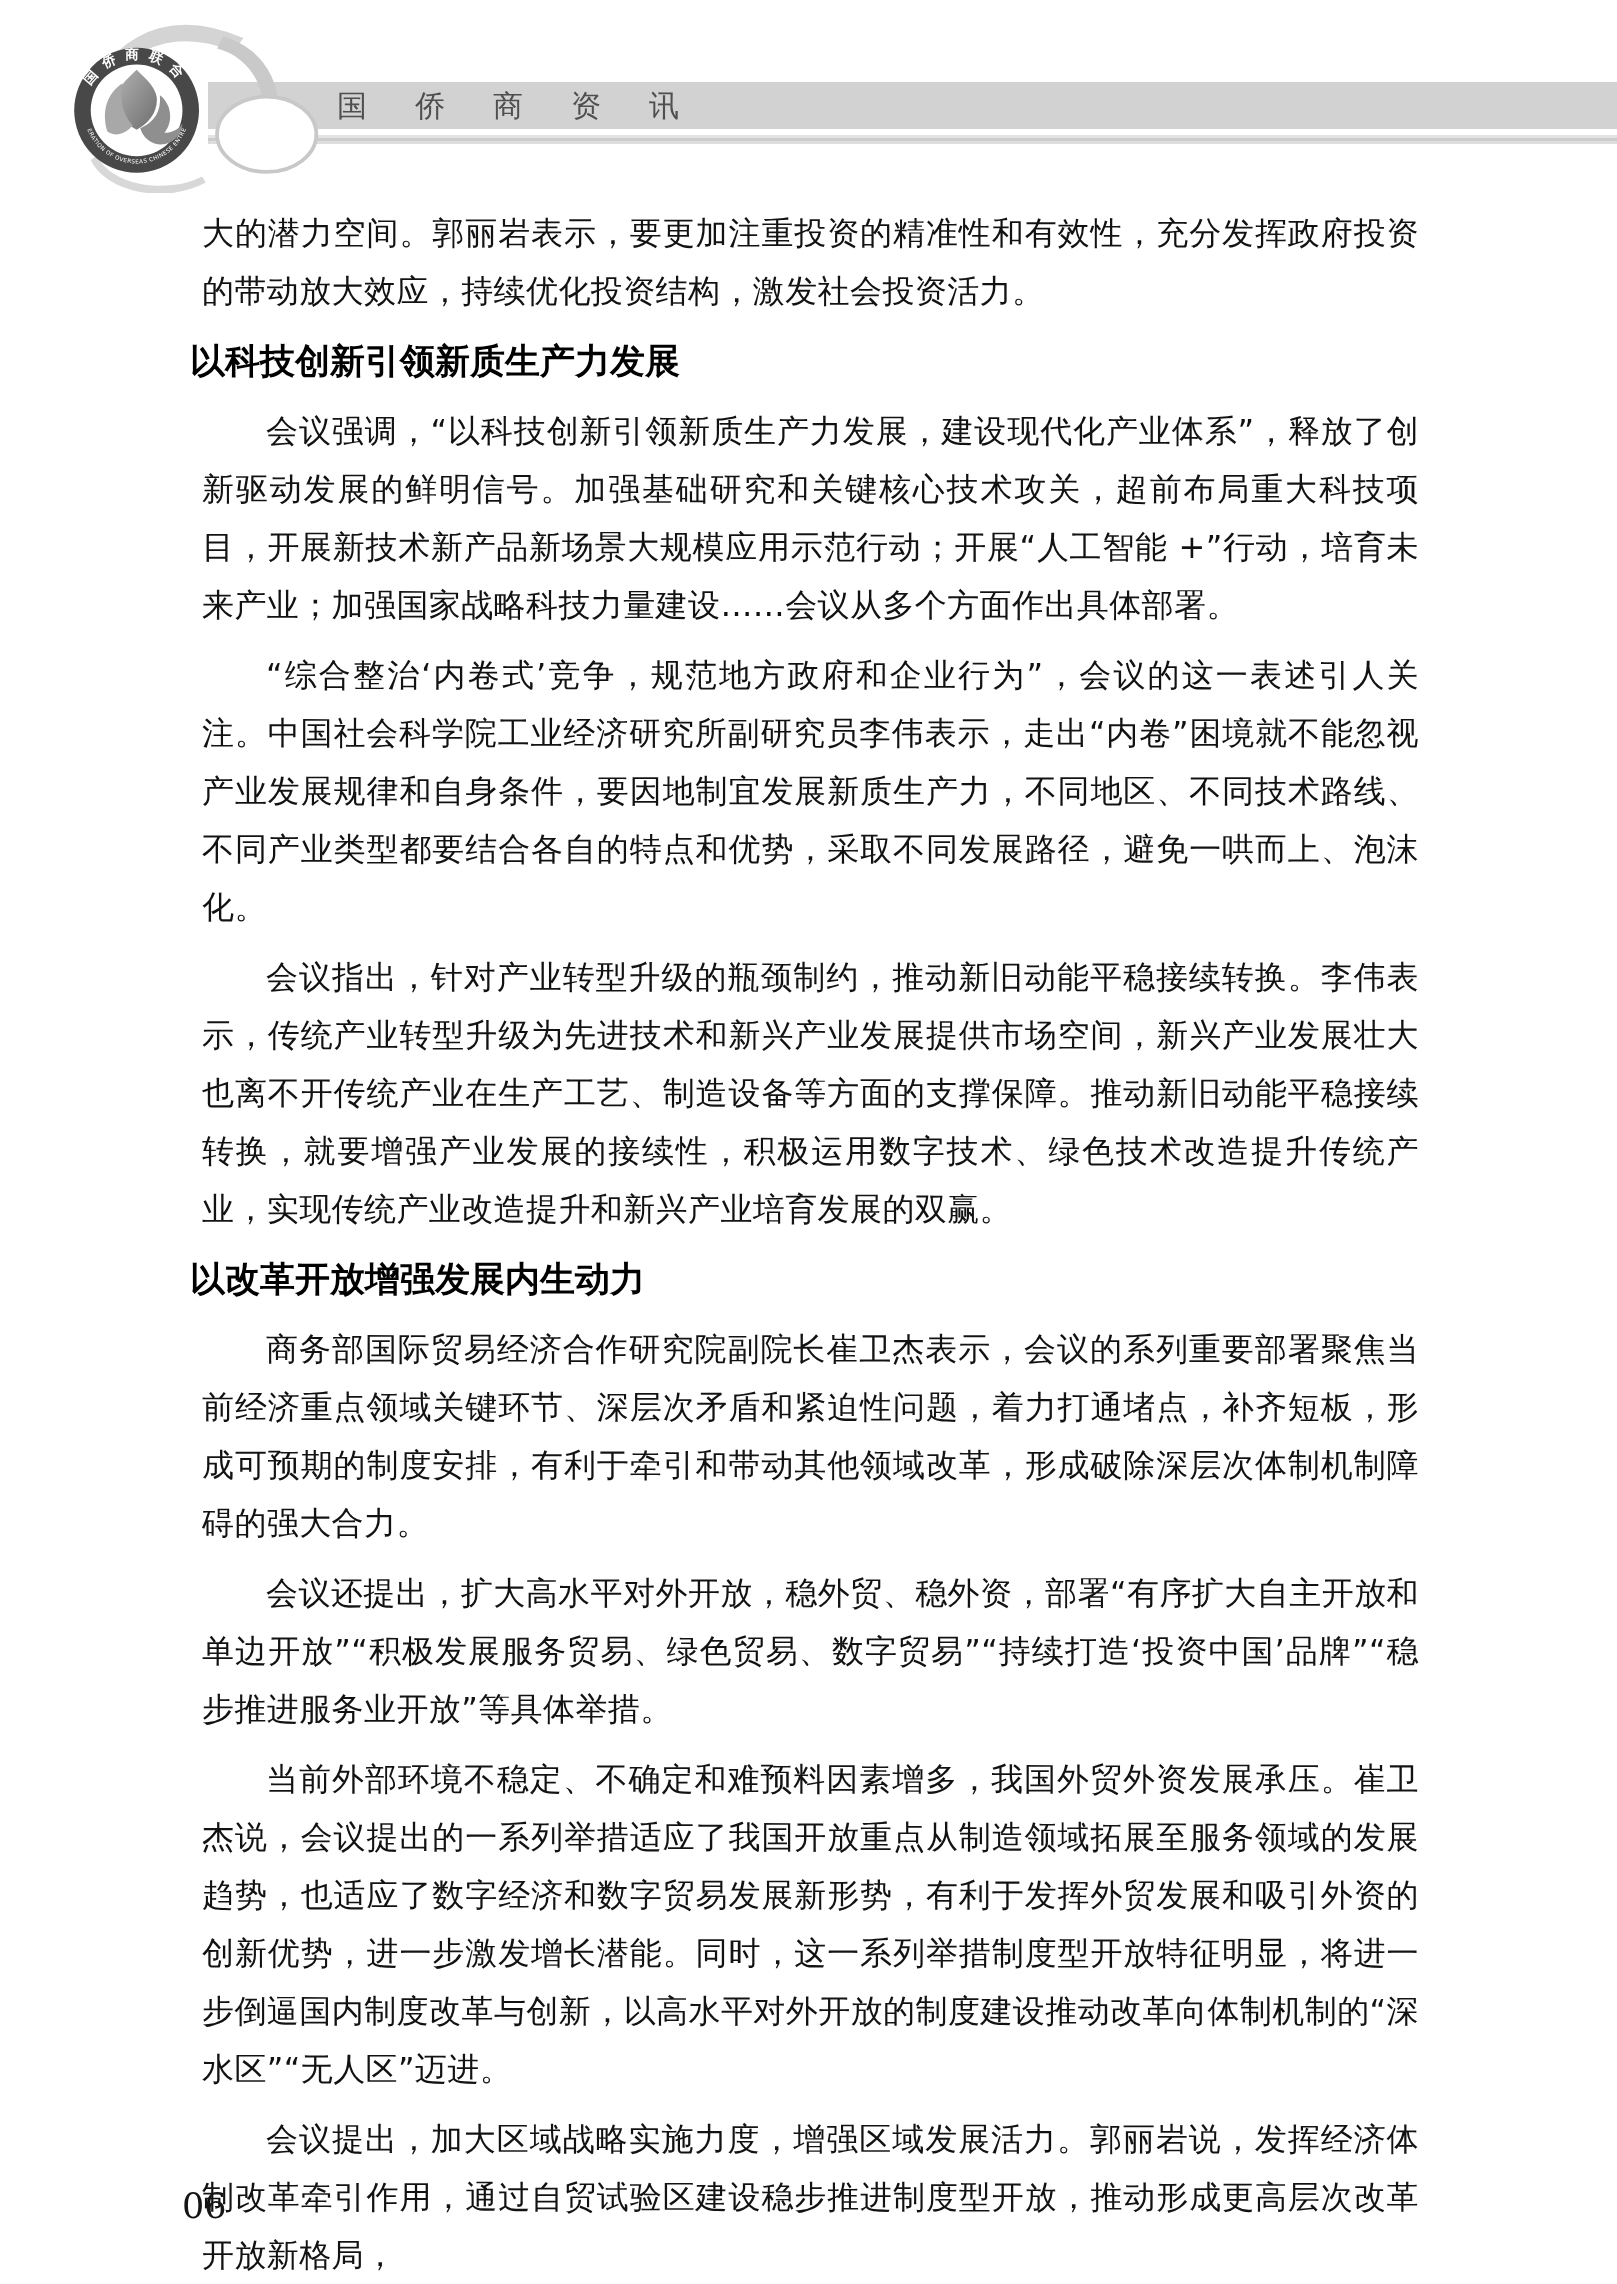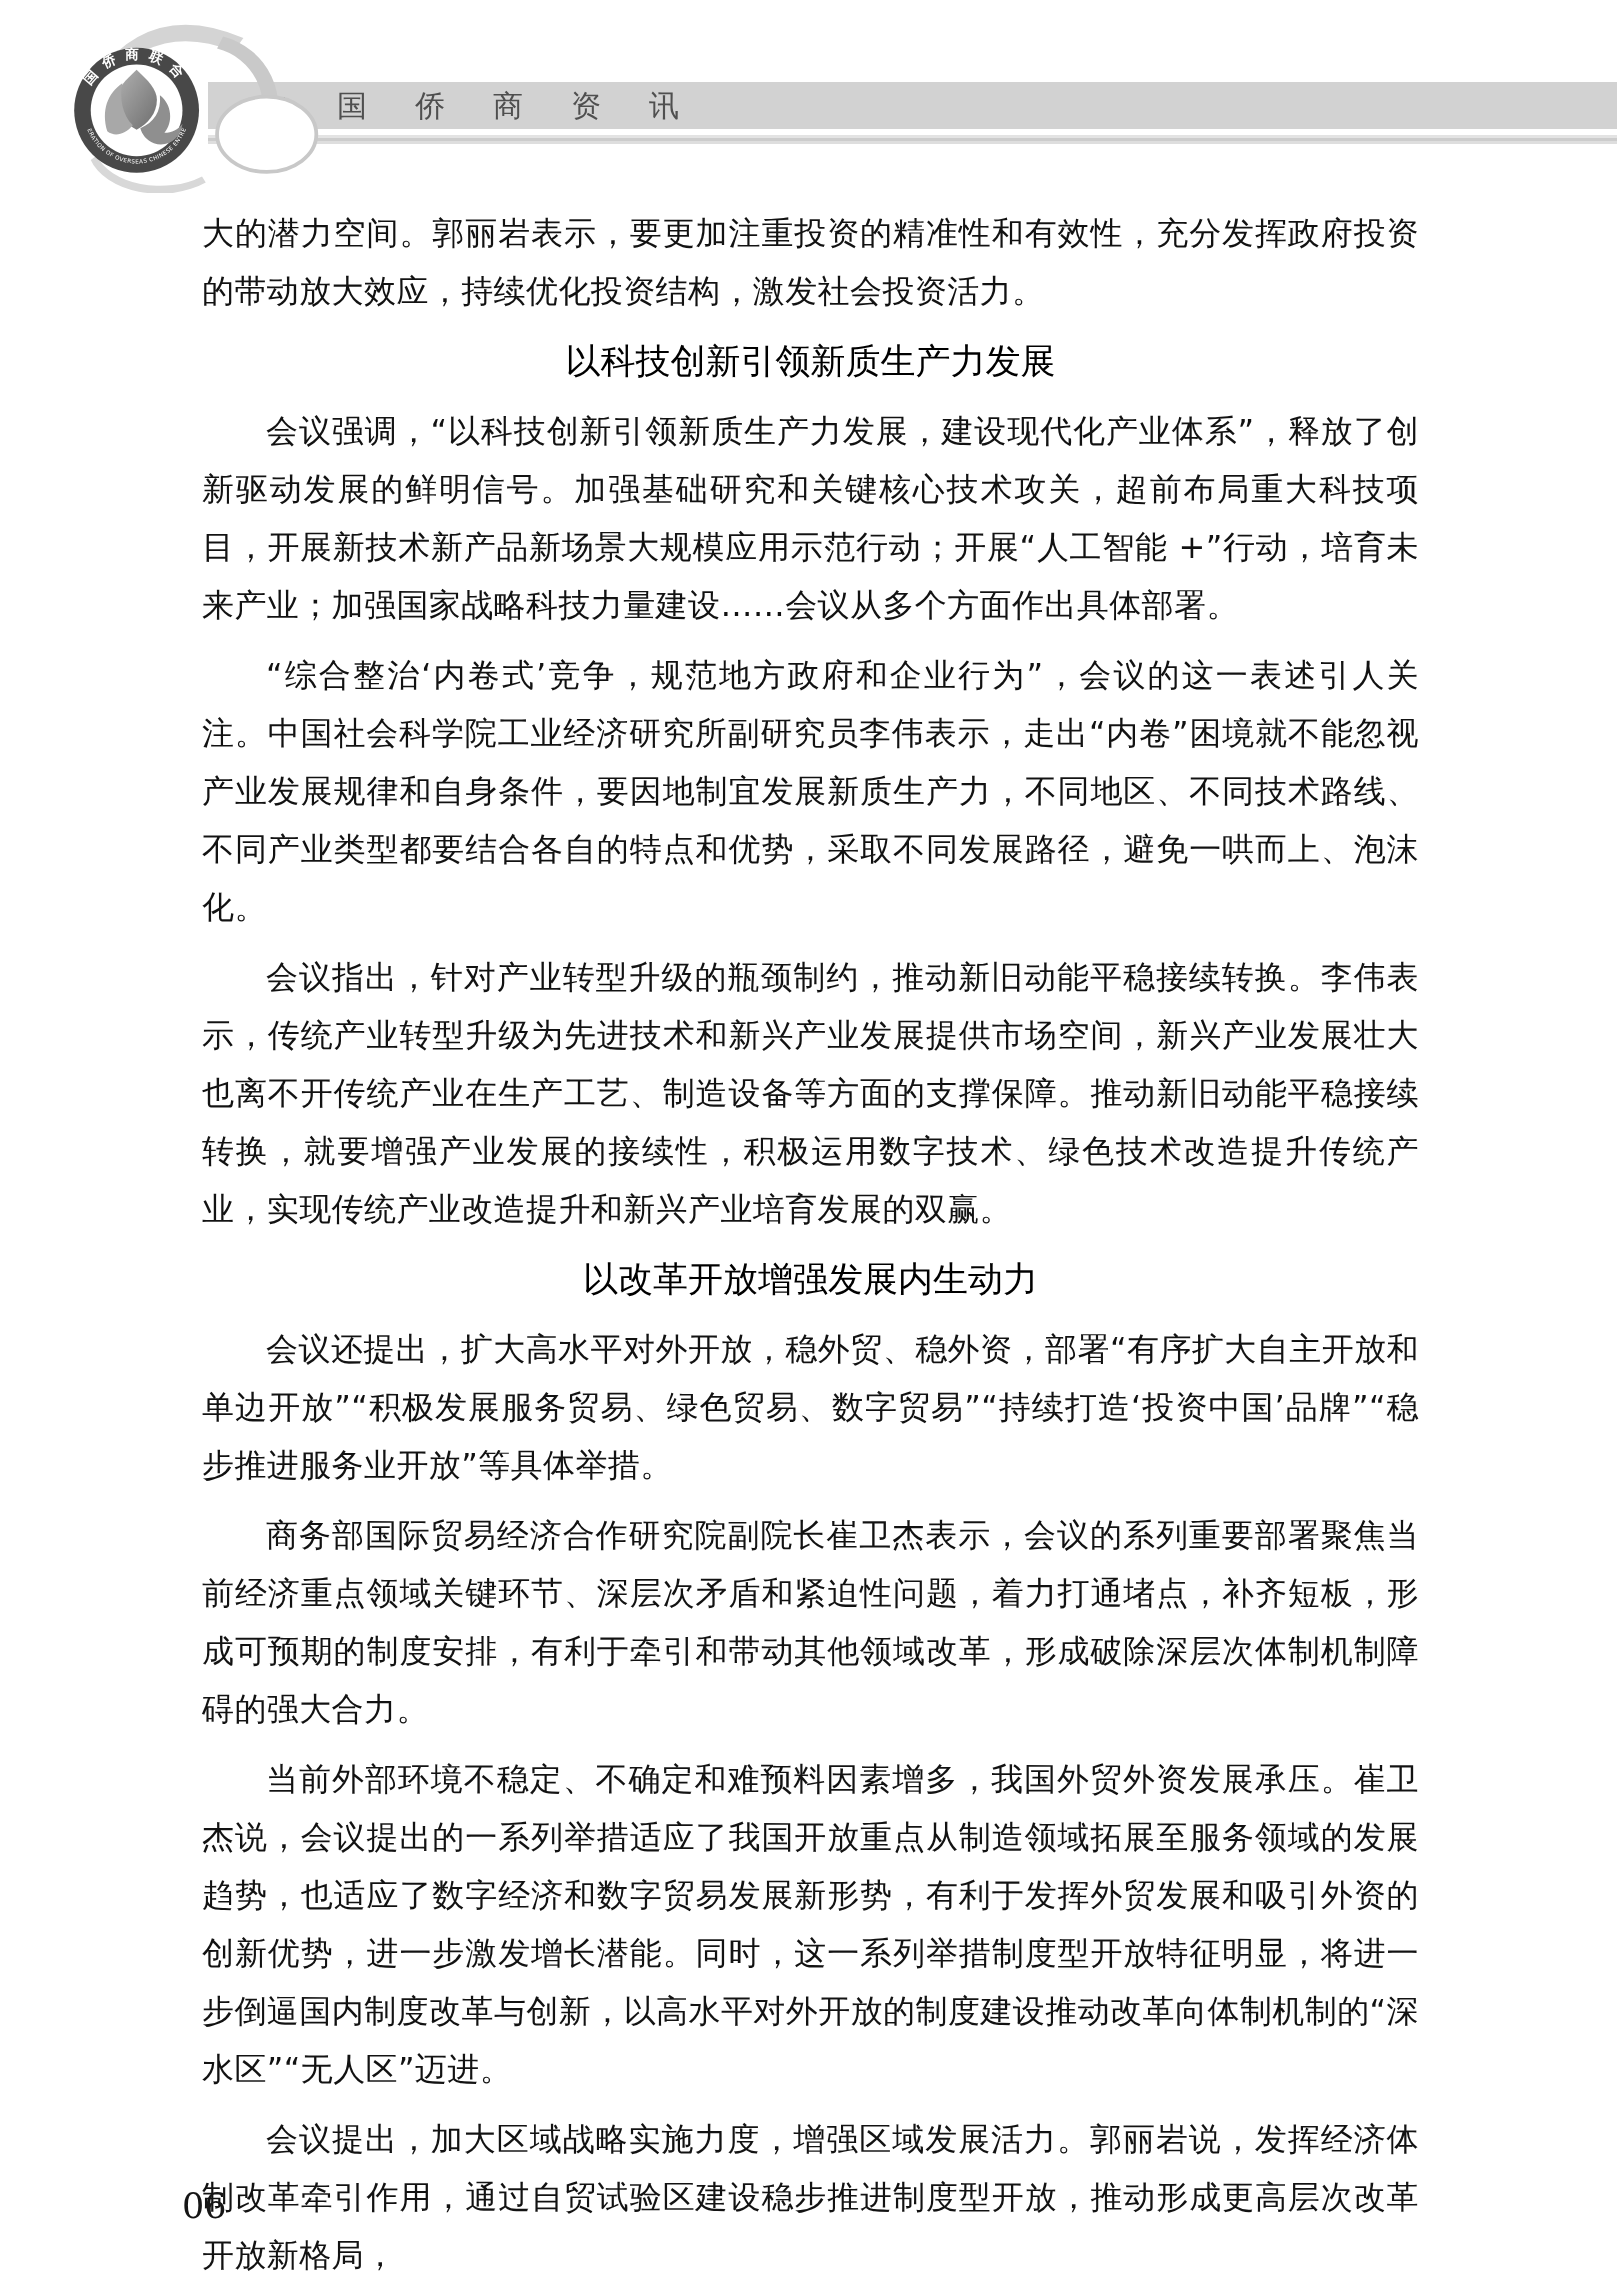--- a/index.html
+++ b/index.html
@@ -41,21 +41,21 @@
     font-size: 32px; line-height: 58px;
     text-align: justify; text-justify: inter-character;
     text-indent: 2em;
     font-weight: normal;
     letter-spacing: 0.4px;
   }
   .para.no-indent { text-indent: 0; }
   .heading {
     margin: 0;
     font-size: 35px; line-height: 58px;
-    font-weight: normal; text-align: center;
+    font-weight: bold; text-align: left;
     text-indent: 0;
     color: #000000;
   }
 
   
   .page-number {
     position: absolute; left: 182px; top: 2186px; width: 1241px;
     text-align: left;
     font-family: "DejaVu Serif", "Liberation Serif", serif;
     font-size: 35px; color: #151515;
@@ -101,20 +101,20 @@
   </text>
 </svg>
 
 <div class="article">
     <p class="para no-indent">大的潜力空间。郭丽岩表示，要更加注重投资的精准性和有效性，充分发挥政府投资的带动放大效应，持续优化投资结构，激发社会投资活力。</p>
     <h2 class="heading">以科技创新引领新质生产力发展</h2>
     <p class="para">会议强调，“以科技创新引领新质生产力发展，建设现代化产业体系”，释放了创新驱动发展的鲜明信号。加强基础研究和关键核心技术攻关，超前布局重大科技项目，开展新技术新产品新场景大规模应用示范行动；开展“人工智能 +”行动，培育未来产业；加强国家战略科技力量建设……会议从多个方面作出具体部署。</p>
     <p class="para">“综合整治‘内卷式’竞争，规范地方政府和企业行为”，会议的这一表述引人关注。中国社会科学院工业经济研究所副研究员李伟表示，走出“内卷”困境就不能忽视产业发展规律和自身条件，要因地制宜发展新质生产力，不同地区、不同技术路线、不同产业类型都要结合各自的特点和优势，采取不同发展路径，避免一哄而上、泡沫化。</p>
     <p class="para">会议指出，针对产业转型升级的瓶颈制约，推动新旧动能平稳接续转换。李伟表示，传统产业转型升级为先进技术和新兴产业发展提供市场空间，新兴产业发展壮大也离不开传统产业在生产工艺、制造设备等方面的支撑保障。推动新旧动能平稳接续转换，就要增强产业发展的接续性，积极运用数字技术、绿色技术改造提升传统产业，实现传统产业改造提升和新兴产业培育发展的双赢。</p>
     <h2 class="heading">以改革开放增强发展内生动力</h2>
+    <p class="para">商务部国际贸易经济合作研究院副院长崔卫杰表示，会议的系列重要部署聚焦当前经济重点领域关键环节、深层次矛盾和紧迫性问题，着力打通堵点，补齐短板，形成可预期的制度安排，有利于牵引和带动其他领域改革，形成破除深层次体制机制障碍的强大合力。</p>
     <p class="para">会议还提出，扩大高水平对外开放，稳外贸、稳外资，部署“有序扩大自主开放和单边开放”“积极发展服务贸易、绿色贸易、数字贸易”“持续打造‘投资中国’品牌”“稳步推进服务业开放”等具体举措。</p>
-    <p class="para">商务部国际贸易经济合作研究院副院长崔卫杰表示，会议的系列重要部署聚焦当前经济重点领域关键环节、深层次矛盾和紧迫性问题，着力打通堵点，补齐短板，形成可预期的制度安排，有利于牵引和带动其他领域改革，形成破除深层次体制机制障碍的强大合力。</p>
     <p class="para">当前外部环境不稳定、不确定和难预料因素增多，我国外贸外资发展承压。崔卫杰说，会议提出的一系列举措适应了我国开放重点从制造领域拓展至服务领域的发展趋势，也适应了数字经济和数字贸易发展新形势，有利于发挥外贸发展和吸引外资的创新优势，进一步激发增长潜能。同时，这一系列举措制度型开放特征明显，将进一步倒逼国内制度改革与创新，以高水平对外开放的制度建设推动改革向体制机制的“深水区”“无人区”迈进。</p>
     <p class="para">会议提出，加大区域战略实施力度，增强区域发展活力。郭丽岩说，发挥经济体制改革牵引作用，通过自贸试验区建设稳步推进制度型开放，推动形成更高层次改革开放新格局，</p>
   </div>
 
 <div class="page-number">06</div>
 
 
 </body></html>

